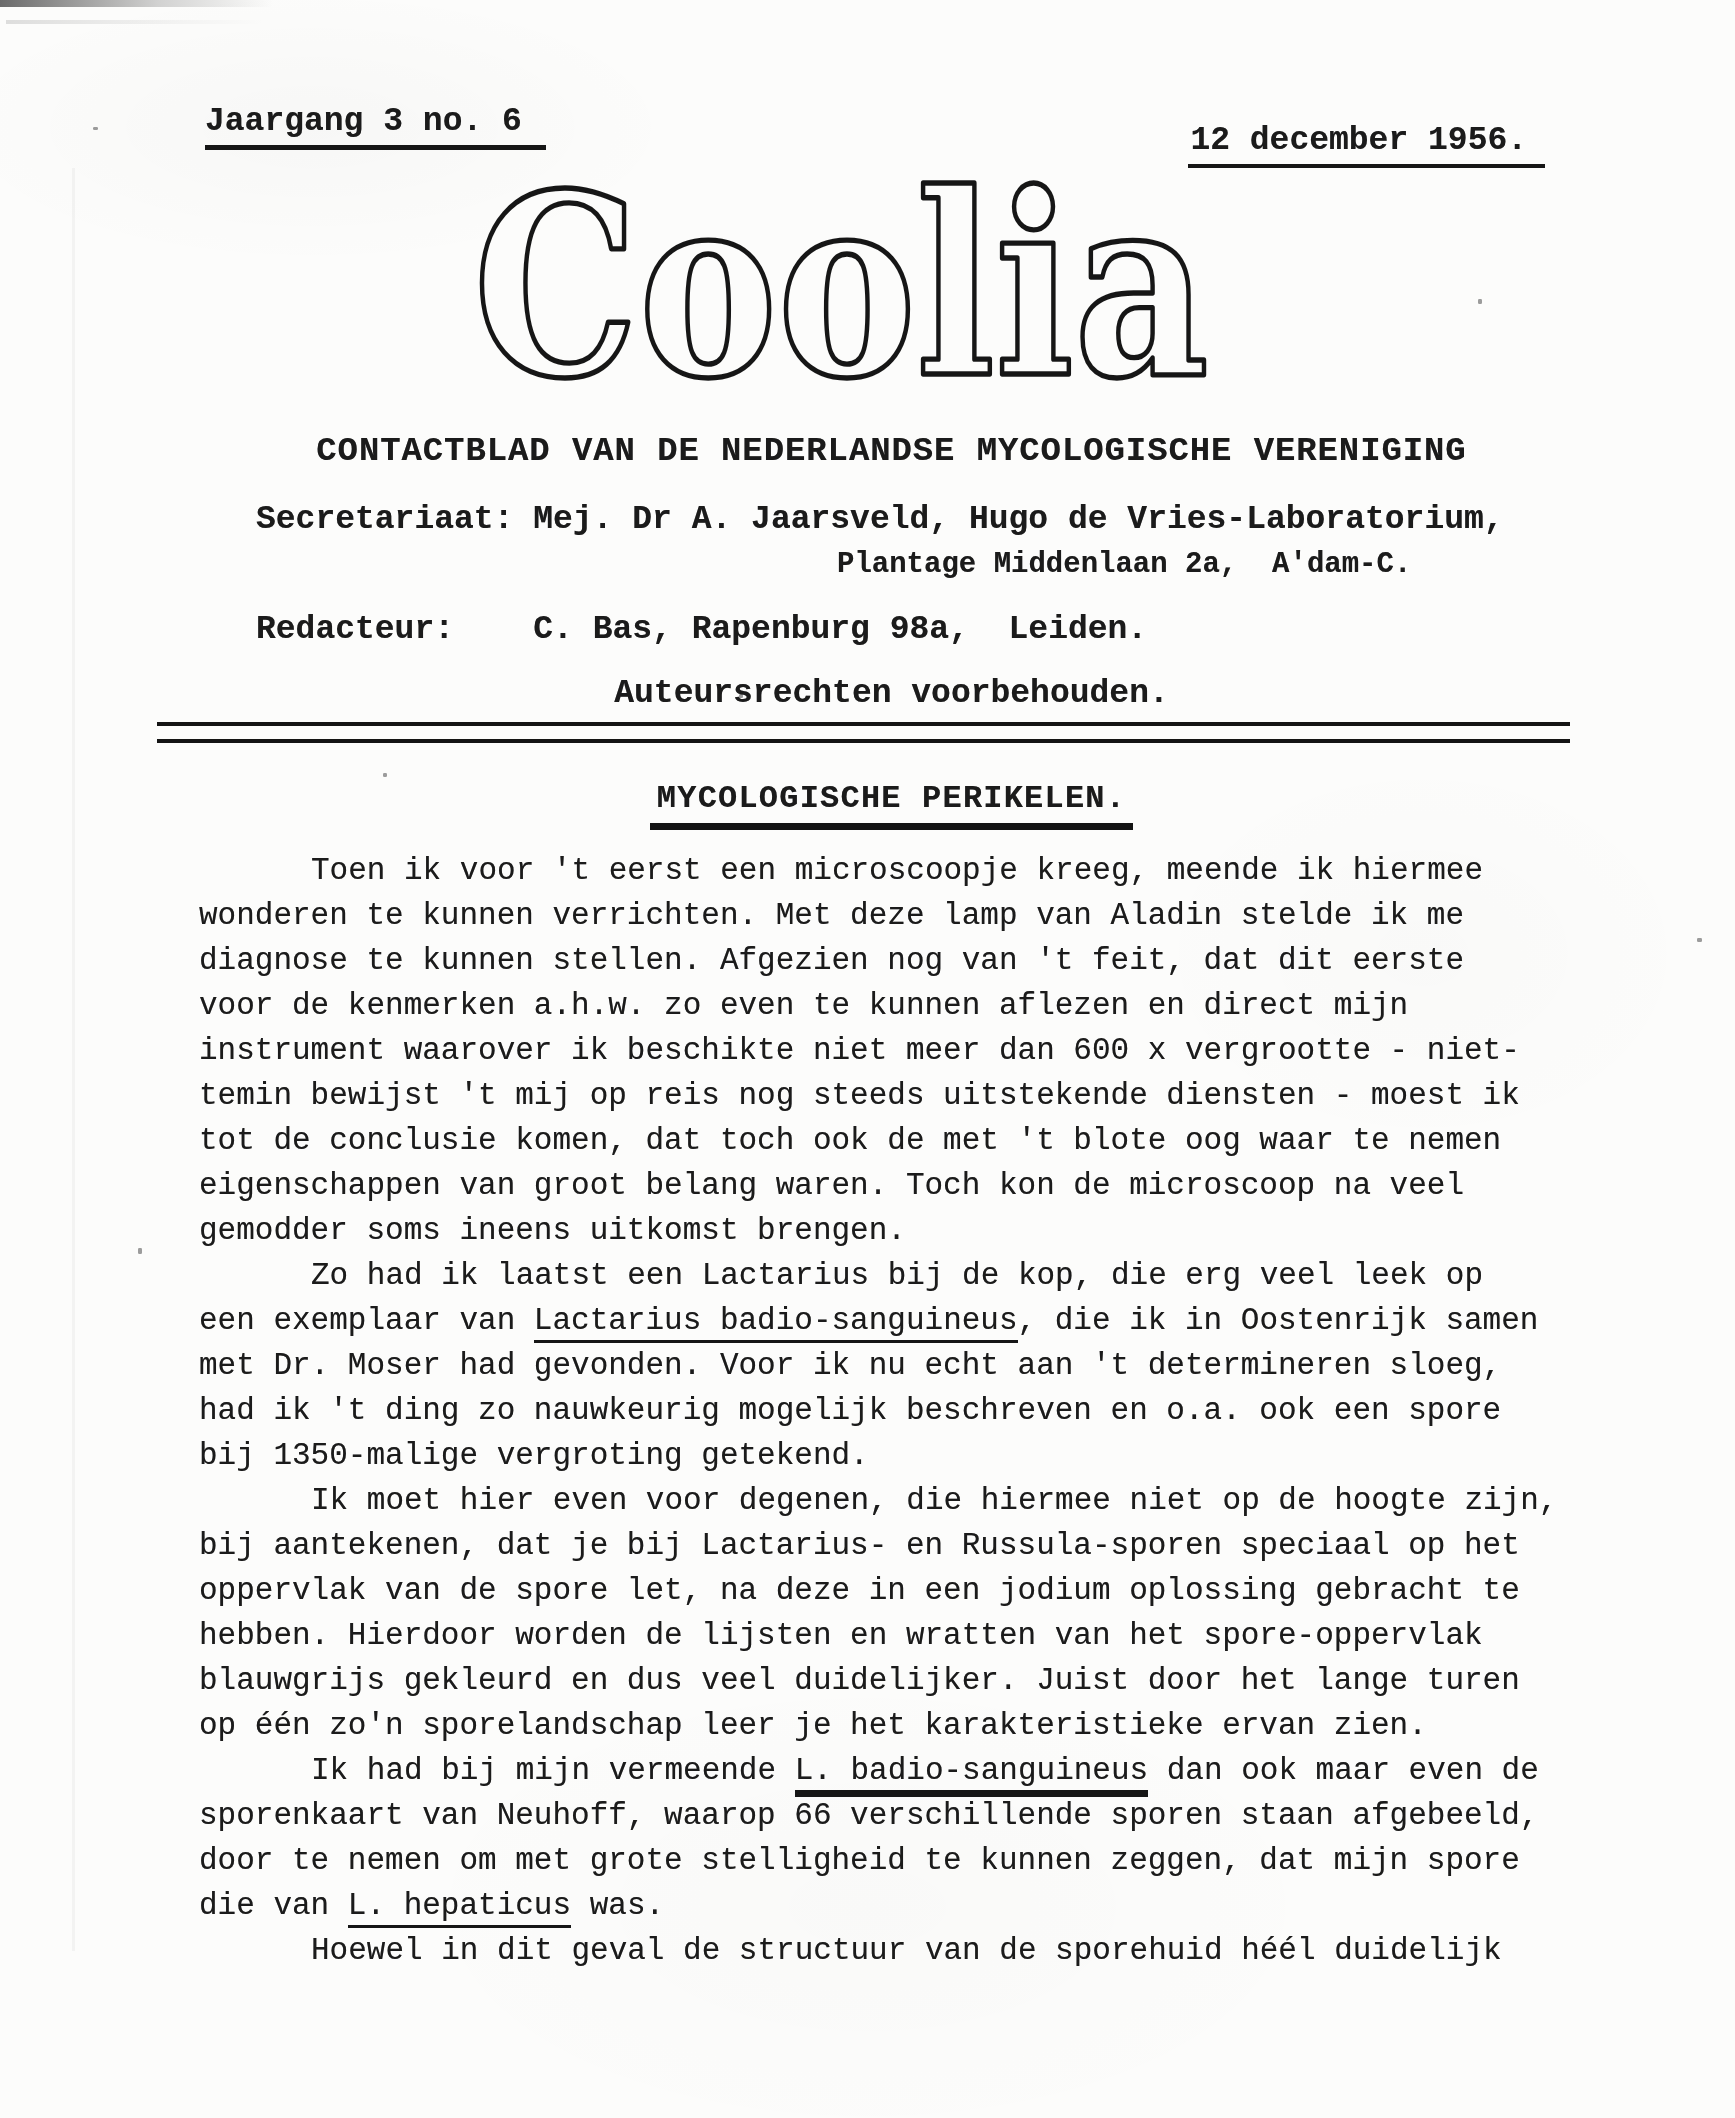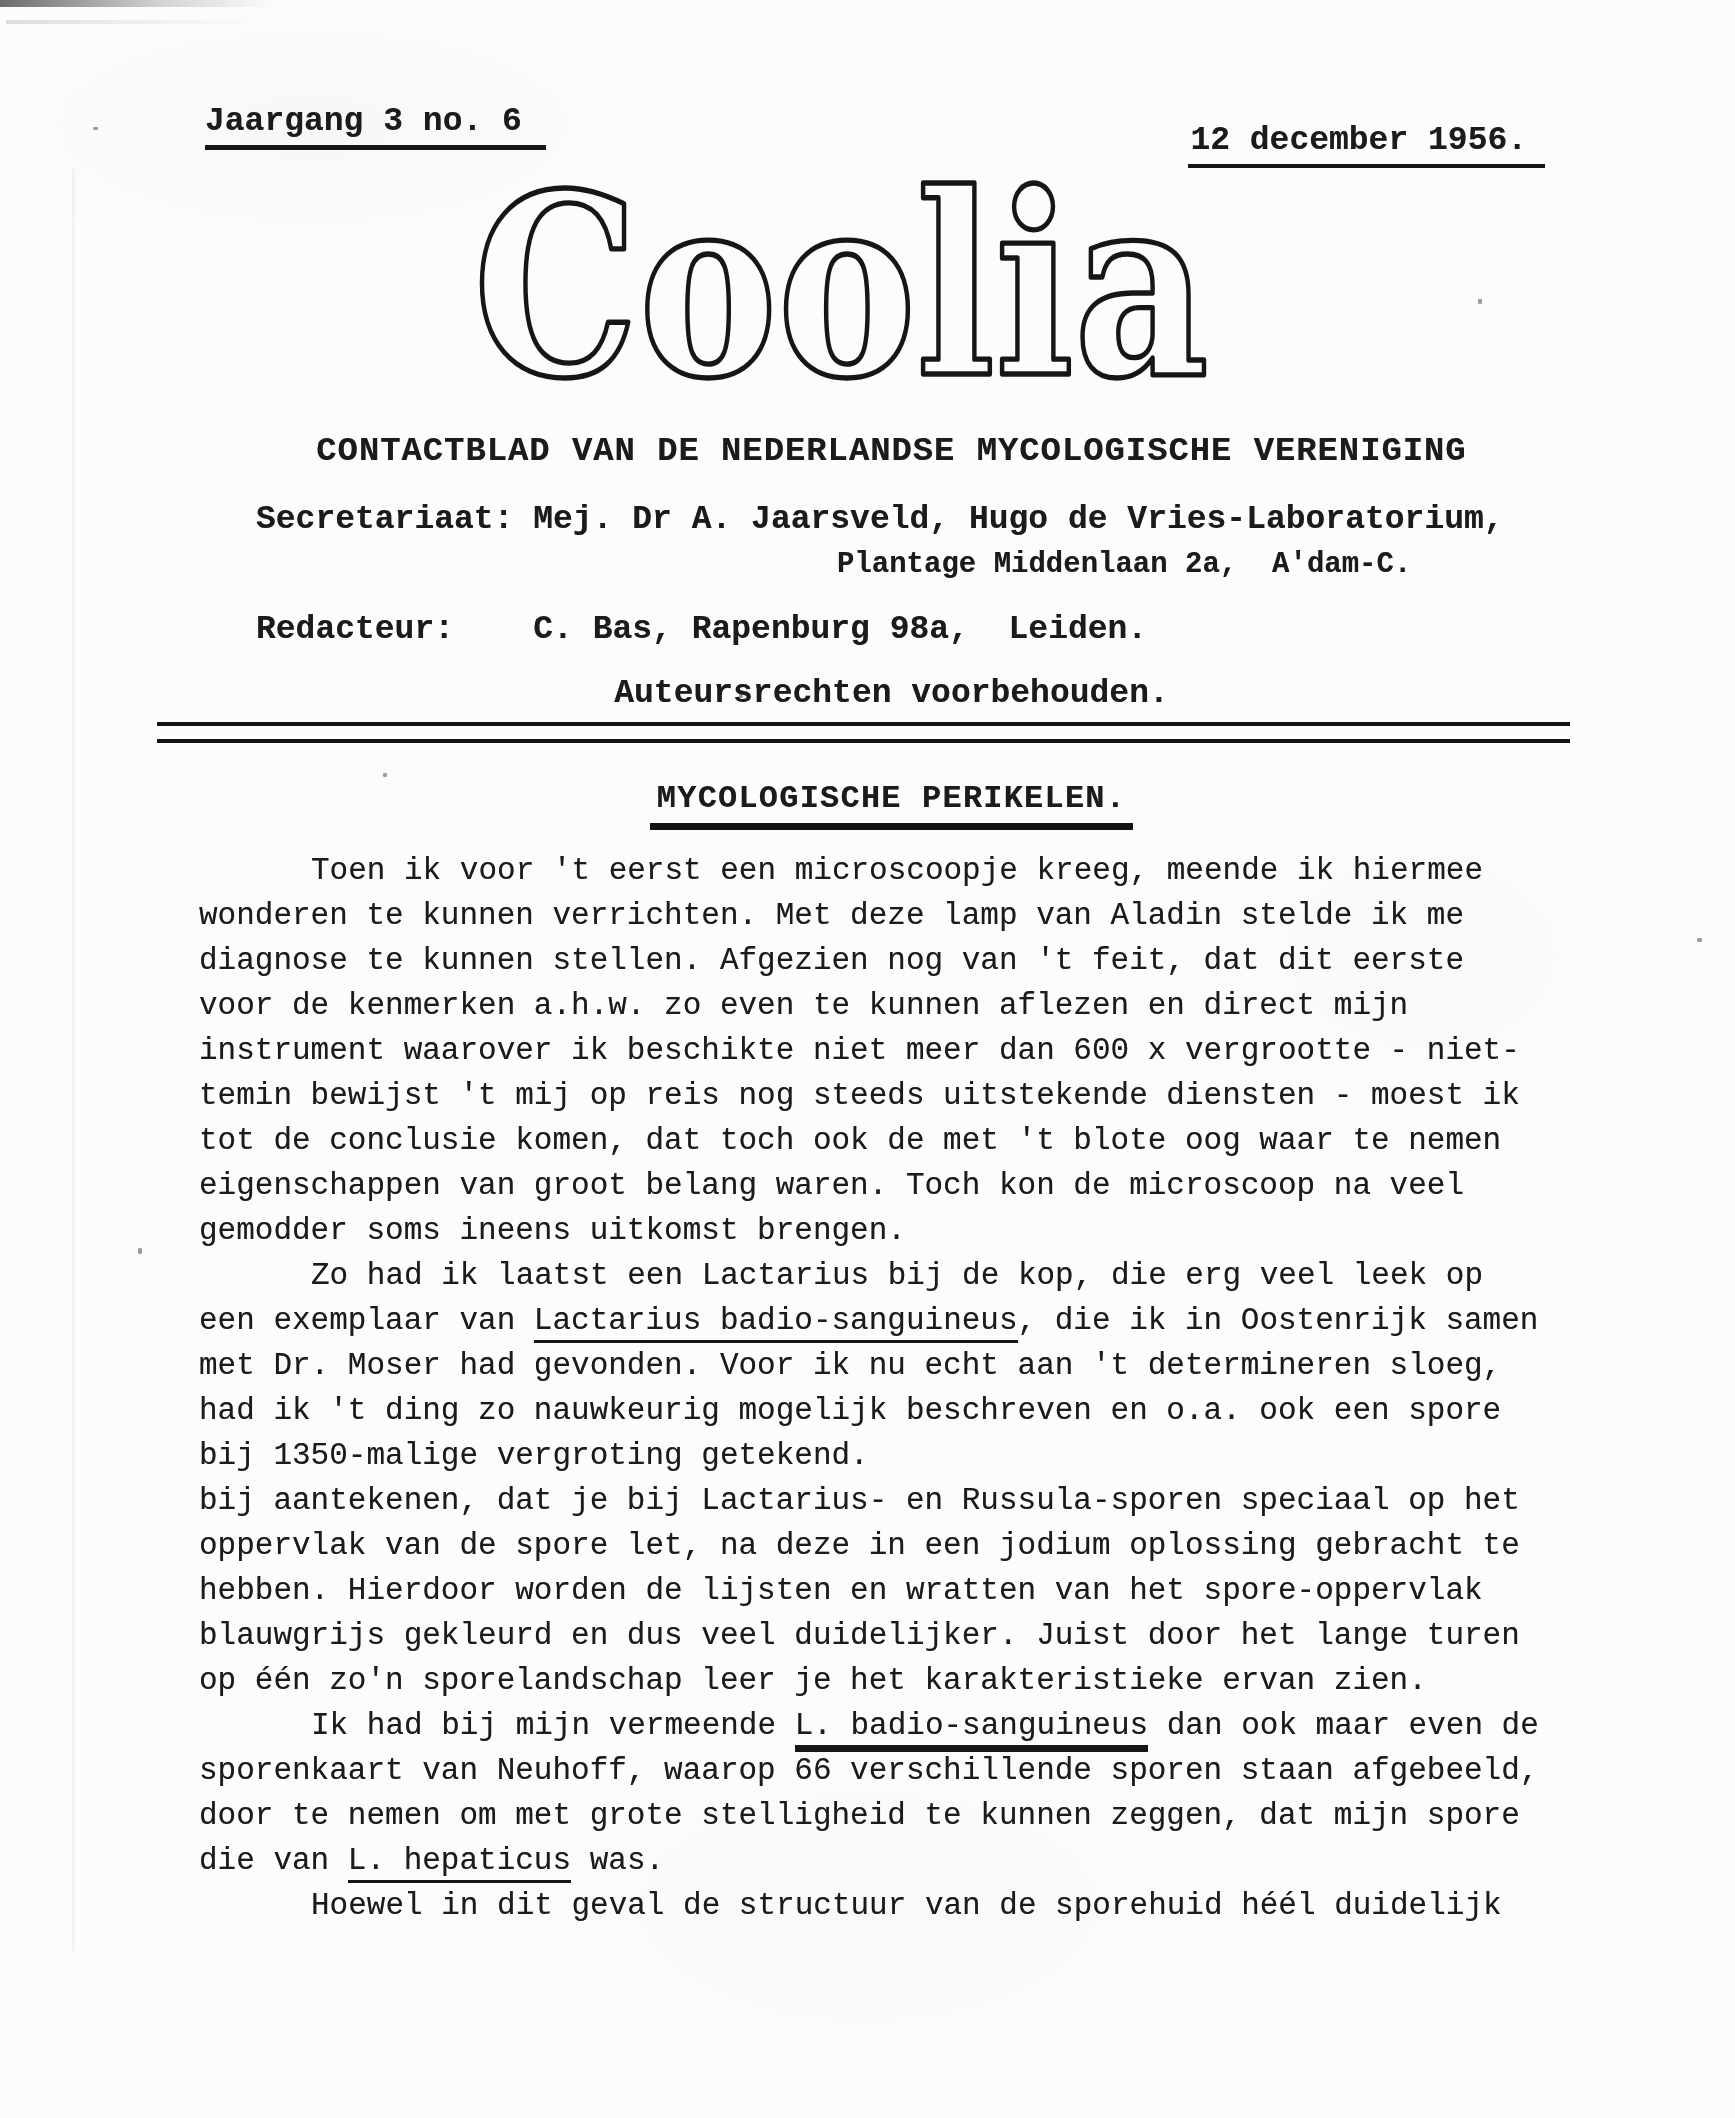--- a/index.html
+++ b/index.html
@@ -107,20 +107,21 @@
       <div class="tline"><span>instrument waarover ik beschikte niet meer dan 600 x vergrootte - niet-</span></div>
       <div class="tline"><span>temin bewijst 't mij op reis nog steeds uitstekende diensten - moest ik</span></div>
       <div class="tline"><span>tot de conclusie komen, dat toch ook de met 't blote oog waar te nemen</span></div>
       <div class="tline"><span>eigenschappen van groot belang waren. Toch kon de microscoop na veel</span></div>
       <div class="tline"><span>gemodder soms ineens uitkomst brengen.</span></div>
       <div class="tline indent"><span>Zo had ik laatst een Lactarius bij de kop, die erg veel leek op</span></div>
       <div class="tline"><span>een exemplaar van </span><span class="u">Lactarius badio-sanguineus</span><span>, die ik in Oostenrijk samen</span></div>
       <div class="tline"><span>met Dr. Moser had gevonden. Voor ik nu echt aan 't determineren sloeg,</span></div>
       <div class="tline"><span>had ik 't ding zo nauwkeurig mogelijk beschreven en o.a. ook een spore</span></div>
       <div class="tline"><span>bij 1350-malige vergroting getekend.</span></div>
+      <div class="tline indent"><span>Ik moet hier even voor degenen, die hiermee niet op de hoogte zijn,</span></div>
       <div class="tline"><span>bij aantekenen, dat je bij Lactarius- en Russula-sporen speciaal op het</span></div>
       <div class="tline"><span>oppervlak van de spore let, na deze in een jodium oplossing gebracht te</span></div>
       <div class="tline"><span>hebben. Hierdoor worden de lijsten en wratten van het spore-oppervlak</span></div>
       <div class="tline"><span>blauwgrijs gekleurd en dus veel duidelijker. Juist door het lange turen</span></div>
       <div class="tline"><span>op één zo'n sporelandschap leer je het karakteristieke ervan zien.</span></div>
       <div class="tline indent"><span>Ik had bij mijn vermeende </span><span class="u heavy">L. badio-sanguineus</span><span> dan ook maar even de</span></div>
       <div class="tline"><span>sporenkaart van Neuhoff, waarop 66 verschillende sporen staan afgebeeld,</span></div>
       <div class="tline"><span>door te nemen om met grote stelligheid te kunnen zeggen, dat mijn spore</span></div>
       <div class="tline"><span>die van </span><span class="u">L. hepaticus</span><span> was.</span></div>
       <div class="tline indent"><span>Hoewel in dit geval de structuur van de sporehuid héél duidelijk</span></div>

